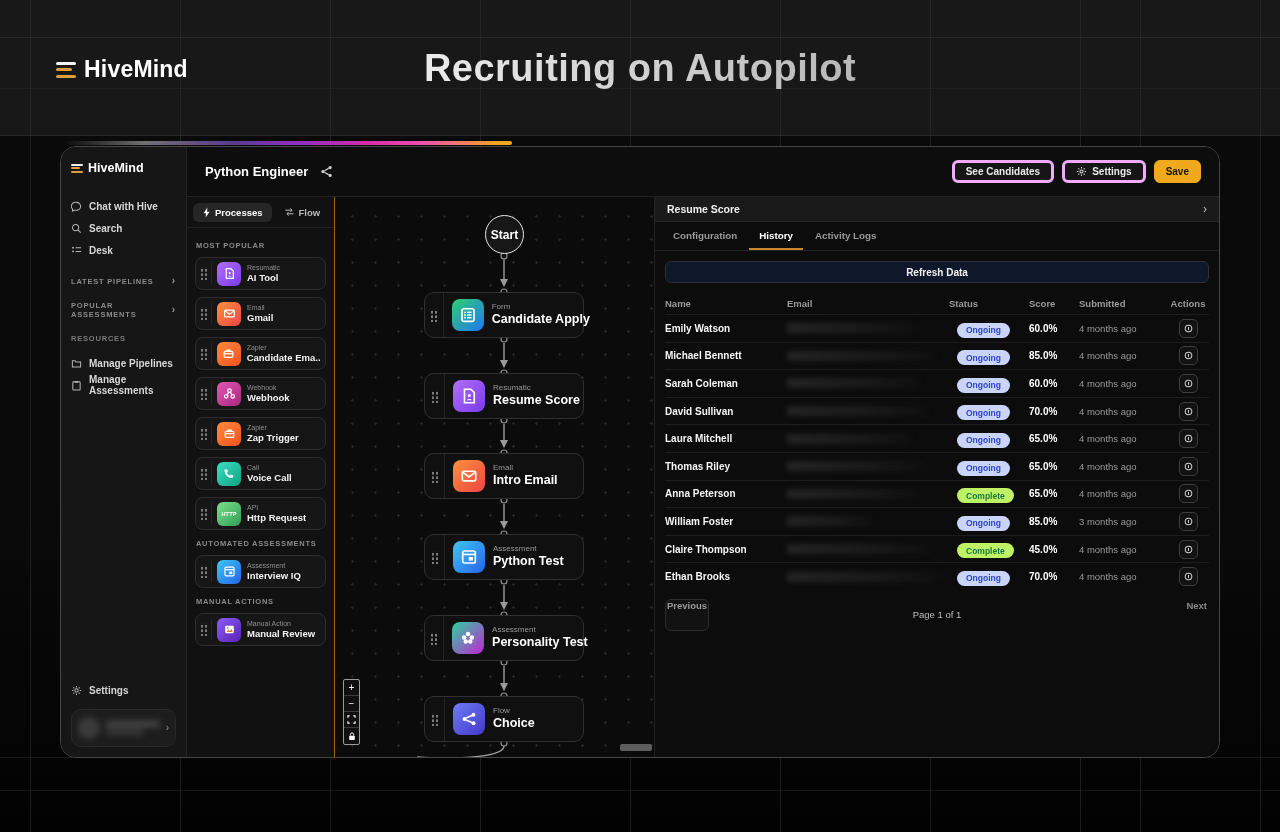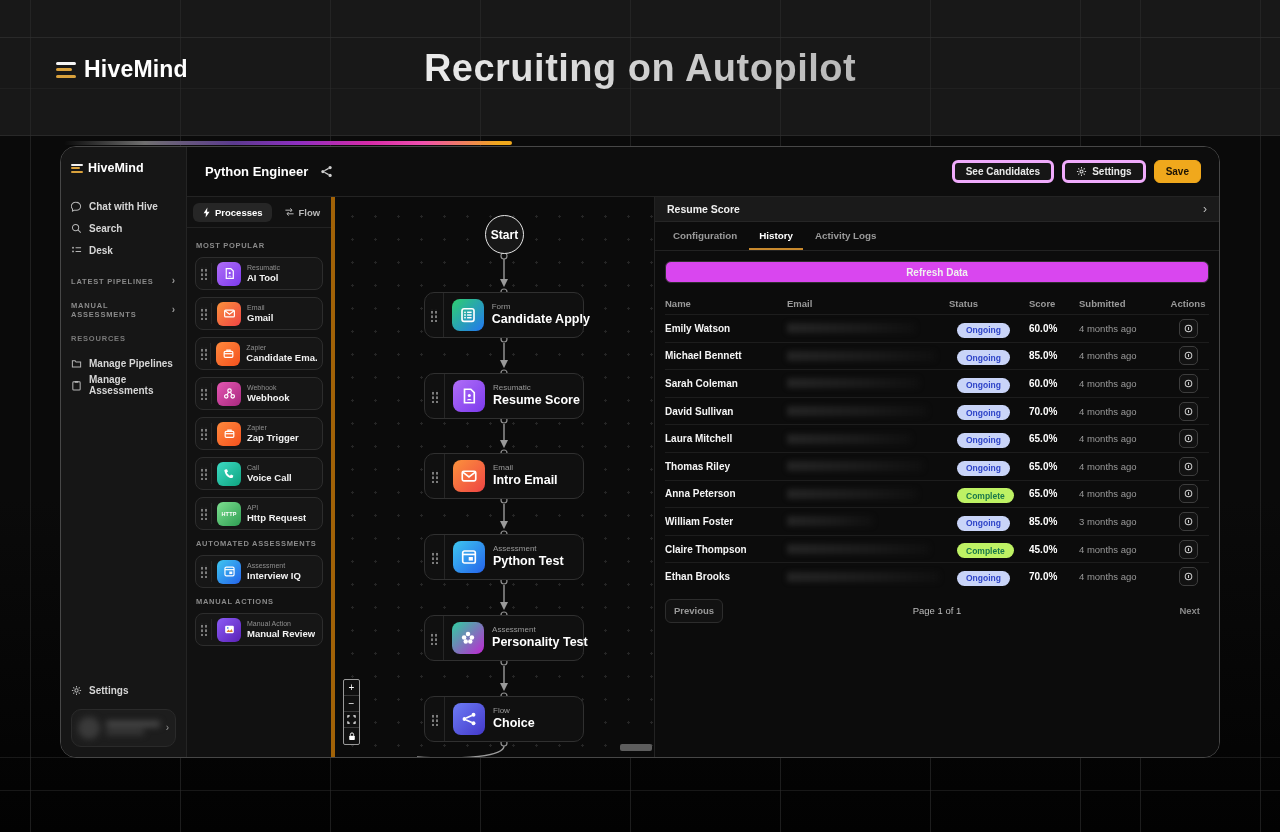--- a/index.html
+++ b/index.html
@@ -60,21 +60,21 @@
   .topbar { height:50px; background:#0d0d0d; border-bottom:1px solid #232323; display:flex; align-items:center; padding:0 18px; gap:12px; }
   .tb-title { font-size:13px; font-weight:700; color:#fff; }
   .tb-right { margin-left:auto; display:flex; gap:8px; align-items:center; }
   .btn { display:flex; align-items:center; gap:5px; height:23px; padding:0 11px; border-radius:6px; font-size:10px; font-weight:700; cursor:pointer; }
   .btn-dark { background:#161616; border:3px solid #f0abfc; color:#e9e9e9; }
   .btn-save { background:#F0A81C; color:#1c1305; border:1px solid #F0A81C; }
 
   .content { flex:1; display:flex; min-height:0; }
 
   
-  .process-panel { width:148px; background:#111111; border-right:4px solid #a16207; display:flex; flex-direction:column; }
+  .process-panel { width:148px; background:#111111; border-right:1px solid #a16207; display:flex; flex-direction:column; }
   .pp-tabs { height:31px; border-bottom:1px solid #222; display:flex; align-items:center; gap:6px; padding:0 6px; }
   .pp-tab-active { display:flex; align-items:center; gap:4px; background:#262626; border-radius:6px; padding:4px 9px; font-size:9.5px; font-weight:700; color:#fff; cursor:pointer; }
   .pp-tab { display:flex; align-items:center; gap:4px; padding:4px 6px; font-size:9.5px; font-weight:600; color:#b9b9b9; cursor:pointer; }
   .pp-list { flex:1; padding:8px 8px 4px; overflow:hidden; }
   .pp-sec { font-size:7.5px; font-weight:700; letter-spacing:.7px; color:#8a8a8a; margin:5px 1px 7px; }
   .pp-item { height:33px; background:#161616; border:1px solid #2d2d2d; border-radius:8px; display:flex; align-items:center; padding:0 5px 0 4px; margin-bottom:7px; cursor:grab; }
   .handle { width:8px; height:13px; background-image:radial-gradient(#7c7c7c 1px, transparent 1.3px); background-size:4px 4.5px; background-position:0 1px; }
   .pp-div { width:1px; height:70%; background:#262626; margin:0 5px 0 3px; }
   .nicon { border-radius:6px; display:flex; align-items:center; justify-content:center; flex:0 0 auto; }
   .nicon.sm { width:24px; height:24px; }
@@ -117,38 +117,38 @@
 
   
   .right-panel { flex:1; background:#0c0c0c; display:flex; flex-direction:column; min-width:0; }
   .rp-header { height:25px; background:#1a1a1a; border-bottom:1px solid #262626; display:flex; align-items:center; padding:0 12px; cursor:pointer; }
   .rp-header span:first-child { font-size:10.5px; font-weight:700; color:#f0f0f0; }
   .rp-header .chev { margin-left:auto; font-size:12px; color:#bdbdbd; }
   .rp-tabs { height:29px; border-bottom:1px solid #222; display:flex; align-items:flex-end; gap:2px; padding:0 8px; }
   .rp-tab { padding:6px 10px 7px; font-size:9.8px; color:#9a9a9a; font-weight:600; cursor:pointer; border-bottom:2px solid transparent; }
   .rp-tab.active { color:#fff; font-weight:700; border-bottom-color:#c98a2e; }
   .rp-body { flex:1; padding:10px 10px 0; display:flex; flex-direction:column; min-height:0; }
-  .refresh-btn { height:22px; border:1px solid #2f2f2f; background:#d946ef; border-radius:6px; color:#f0f0f0;
+  .refresh-btn { height:22px; border:1px solid #2f2f2f; background:#0f172a; border-radius:6px; color:#f0f0f0;
     font-size:10px; font-weight:700; display:flex; align-items:center; justify-content:center; cursor:pointer; margin-bottom:10px; }
   .tbl { width:100%; }
   .trow { display:grid; grid-template-columns:122px 162px 80px 50px 88px 1fr; align-items:center; height:27.6px; border-top:1px solid #1d1d1d; }
   .trow.head { border-top:none; height:21px; }
   .th { font-size:9.5px; color:#9a9a9a; font-weight:600; }
   .td-name { font-size:10px; font-weight:700; color:#f5f5f5; white-space:nowrap; }
   .email-blur { height:10px; border-radius:2px; background:linear-gradient(90deg,#242424,#1a1a1a 60%,#101010); filter:blur(2.5px); }
   .pill { display:inline-block; font-size:8.5px; font-weight:700; padding:2.5px 9px; border-radius:999px;margin-left:8px; }
   .pill.ongoing { background:#c9d4f8; color:#2f44c8; }
   .pill.complete { background:#bef264; color:#19784a; }
   .td-score { font-size:10px; font-weight:700; color:#fff; }
   .td-sub { font-size:9.5px; color:#9a9a9a; }
   .td-act { display:flex; justify-content:center; }
   .act-btn { width:19px; height:19px; border:1px solid #3d3d3d; border-radius:5px; background:#121212; display:flex; align-items:center; justify-content:center; cursor:pointer; }
   .pagination { display:flex; align-items:center; position:relative; padding:9px 0 10px; }
-  .pg-btn { height:24px; padding:0 8px; border:1px solid #2d2d2d; border-radius:6px; background:#121212; color:#9a9a9a;
-    font-size:9.5px; font-weight:600; display:flex; align-items:center; cursor:pointer; }
+  .pg-btn { height:32px; padding:0 1px; border:1px solid #2d2d2d; border-radius:6px; background:#121212; color:#9a9a9a;
+    font-size:9.5px; font-weight:600; display:flex; align-items:flex-start; cursor:pointer; }
   .pg-next { margin-left:auto; border-color:transparent; background:transparent; color:#8a8a8a; }
   .pg-info { position:absolute; left:0; right:0; text-align:center; font-size:9.5px; color:#bdbdbd; pointer-events:none; }
 </style>
 </head>
 <body>
 
 <div class="bg">
   <div class="vline" style="left:30px"></div>
     <div class="vline" style="left:180px"></div>
   <div class="vline" style="left:330px"></div>
@@ -210,21 +210,21 @@
           <circle cx="2.2" cy="7" r="1" fill="#b5b5b5"></circle>
           <line x1="5" y1="7" x2="11" y2="7" stroke="#b5b5b5" stroke-width="1.1"></line>
         </svg>
       <span>Desk</span>
     </div>
     <div class="sb-section">
       <span>LATEST PIPELINES</span>
       <span class="chev">›</span>
     </div>
     <div class="sb-section">
-      <span>MANUAL ASSESSMENTS</span>
+      <span>POPULAR ASSESSMENTS</span>
       <span class="chev">›</span>
     </div>
     <div class="sb-label">RESOURCES</div>
     <div class="sb-item sb-res">
       <svg width="11" height="11" viewBox="0 0 12 12">
           <path d="M1.5 3h3l1 1.3h5V9.8H1.5z" fill="none" stroke="#b5b5b5" stroke-width="1.1"></path>
         </svg>
       <span>Manage Pipelines</span>
     </div>
     <div class="sb-item">

